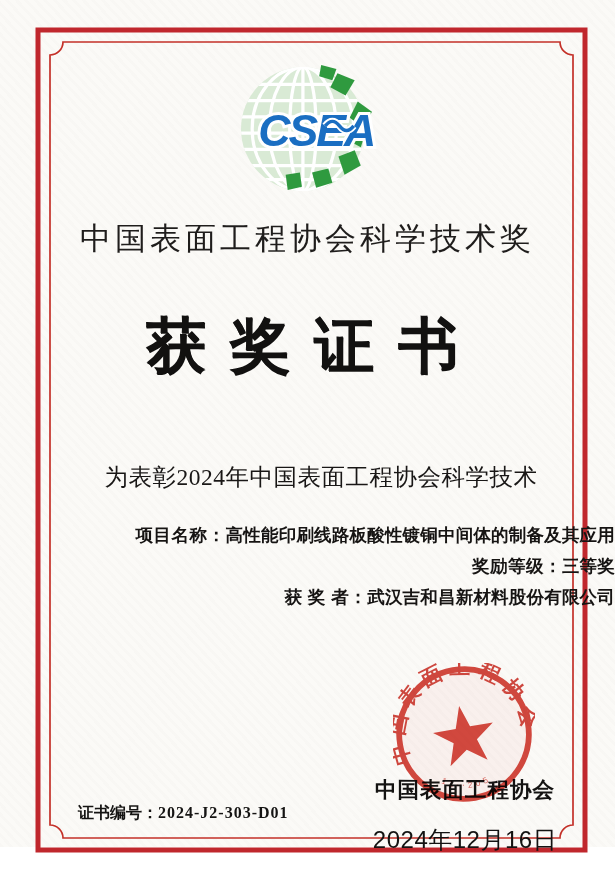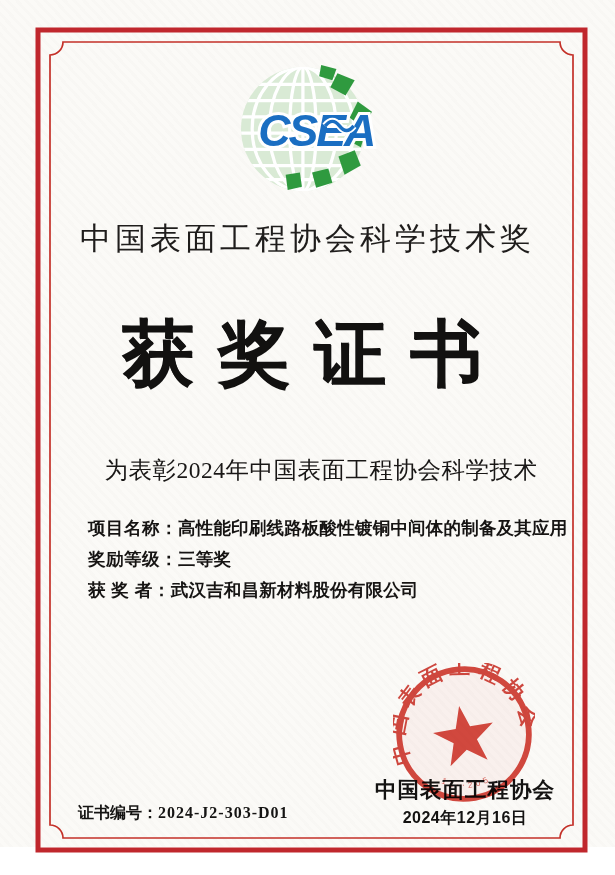--- a/index.html
+++ b/index.html
@@ -23,51 +23,51 @@
   .frame{position:absolute;left:0;top:0;width:615px;height:875px;pointer-events:none;}
   .content{position:absolute;left:0;top:0;width:615px;text-align:center;color:var(--ink);}
   .logo-wrap{margin:64px auto 0;width:156px;height:134px;}
   .org-title{
     margin-top:20px;
     font-size:31px;letter-spacing:4px;font-weight:500;color:#1f1d1c;
     font-family:"Liberation Serif","DejaVu Serif",serif;
   }
   .main-title{
     margin-top:46px;
-    font-size:72px;font-weight:900;color:#121110;
+    font-size:60px;font-weight:900;color:#121110;
     letter-spacing:24px;padding-left:13px;
     font-family:"DejaVu Serif","Liberation Serif",serif;
     text-shadow:0.5px 0.5px 0 #121110;
   }
   .body-text{
-    margin:50px auto 0;width:500px;text-align:left;
+    margin:72px auto 0;width:500px;text-align:left;
     font-size:23.5px;line-height:37px;color:#191716;
     letter-spacing:0.5px;
   }
   .body-text .line{white-space:nowrap;}
   .body-text .indent{text-indent:2em;}
   .fields{
-    margin:24px 0 0 88px;text-align:left;
+    margin:24px 0 0 88px;text-align:right;
     font-family:"Liberation Sans","DejaVu Sans",sans-serif;
     font-size:17.5px;font-weight:bold;color:#161413;
   }
   .field-row{white-space:nowrap;line-height:31px;}
   .field-label{letter-spacing:0.5px;}
   .field-value{letter-spacing:0.2px;}
   .seal{
     position:absolute;left:393px;top:663px;width:142px;height:142px;
     mix-blend-mode:multiply;opacity:0.93;
   }
   .issuer-block{
     position:absolute;left:355px;top:775px;width:220px;
     text-align:center;color:#141312;
     font-family:"Liberation Sans","DejaVu Sans",sans-serif;
   }
   .issuer-name{font-size:21.5px;font-weight:600;letter-spacing:1px;}
-  .issue-date{font-size:16px;font-weight:700;margin-top:4px;letter-spacing:0.5px;}
+  .issue-date{font-size:24px;font-weight:400;margin-top:20px;letter-spacing:0.5px;}
   .cert-no{
     position:absolute;left:78px;top:803px;
     font-size:16px;color:#151413;white-space:nowrap;
     font-family:"Liberation Sans","DejaVu Sans",sans-serif;font-weight:600;
   }
   .cert-no .cert-no-value{
     font-family:"Liberation Serif","DejaVu Serif",serif;
     font-weight:600;letter-spacing:1px;
   }
 </style>

